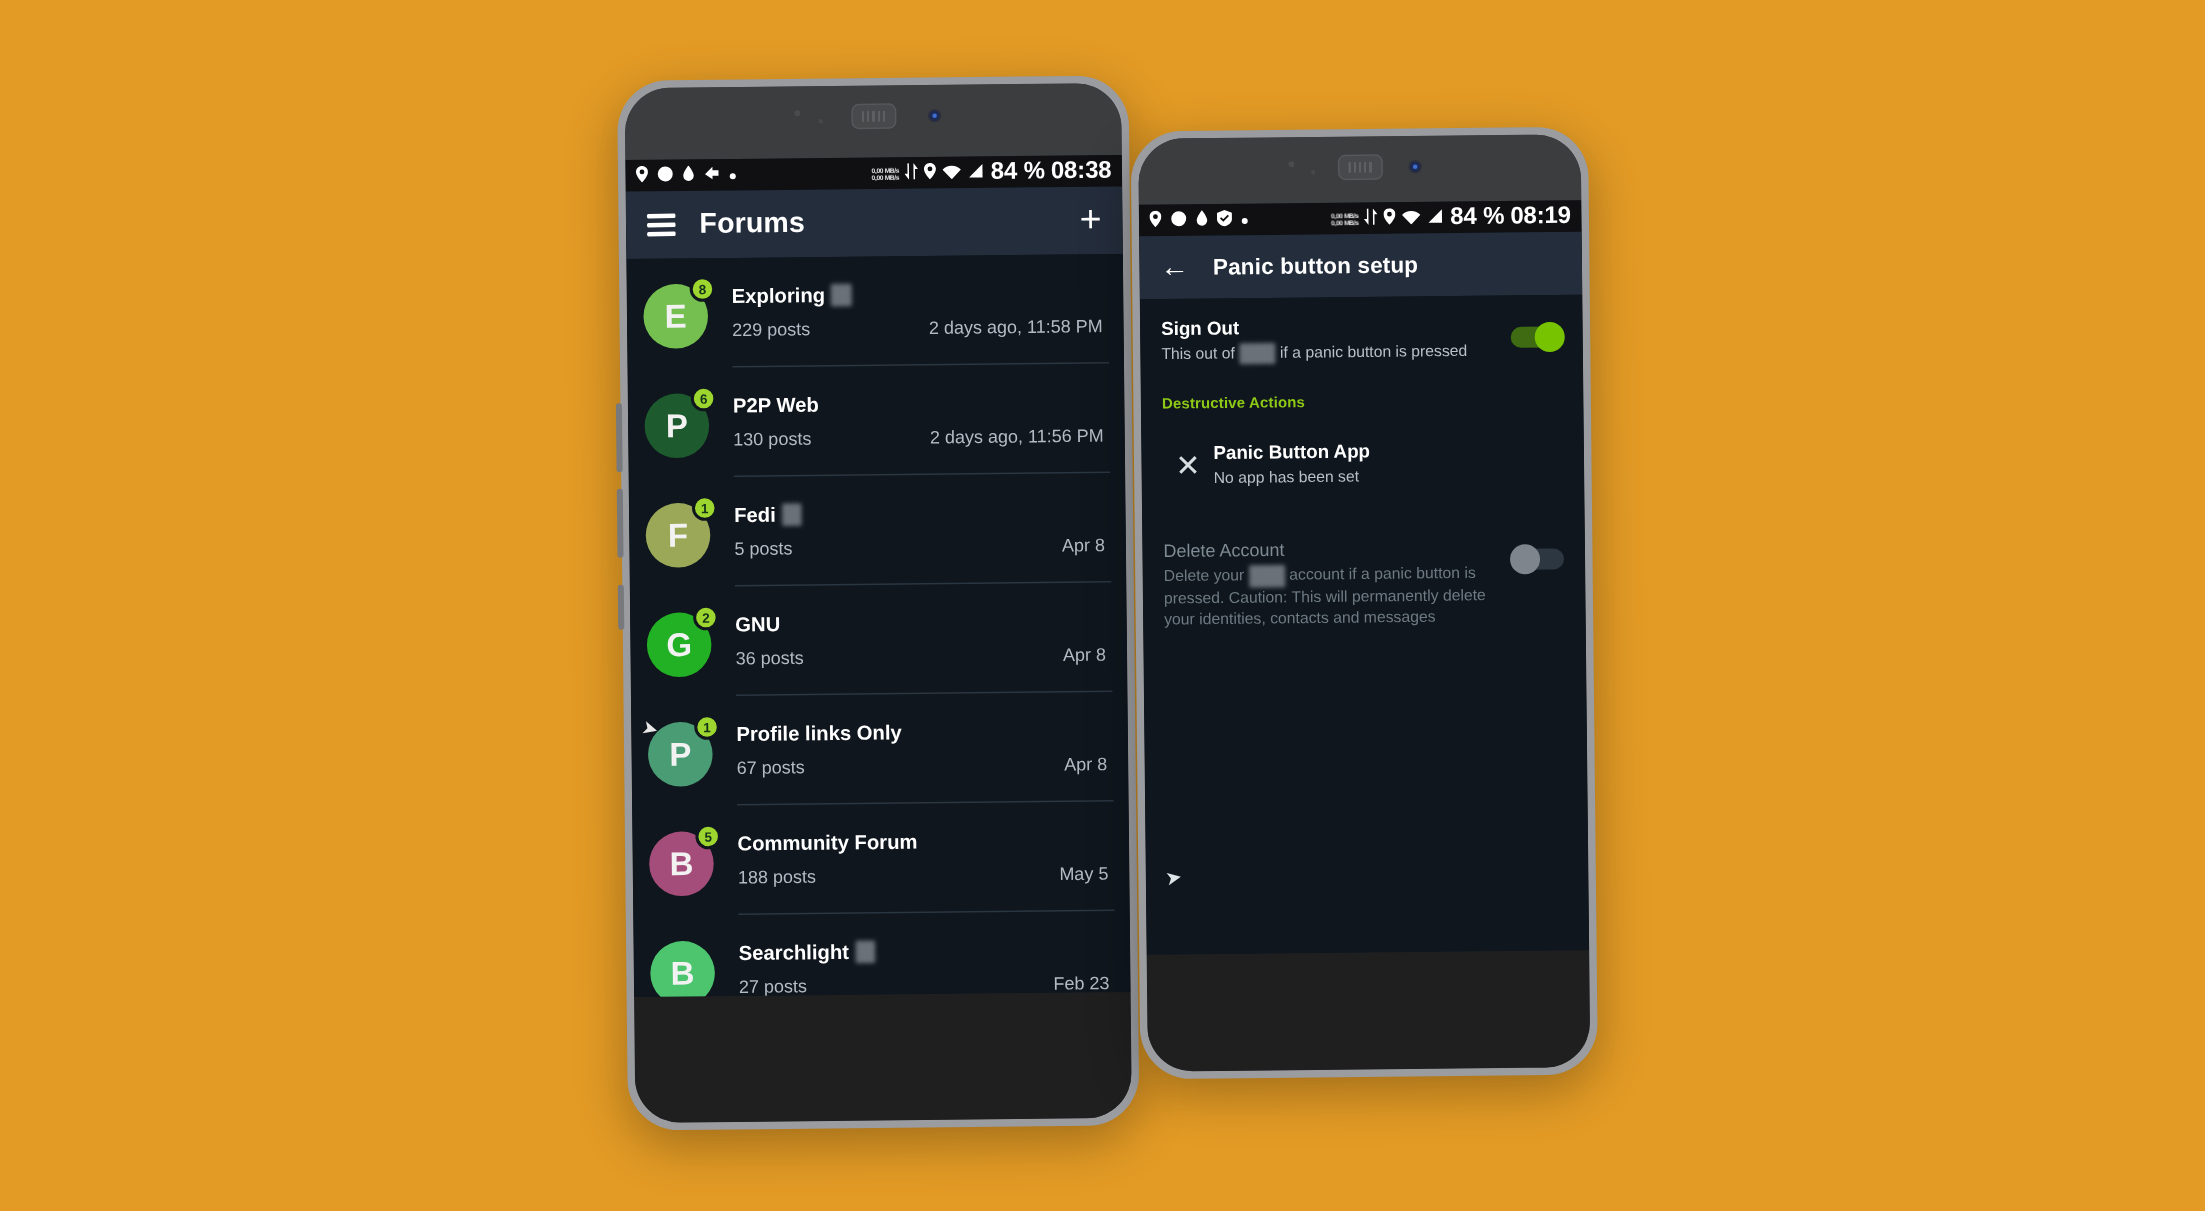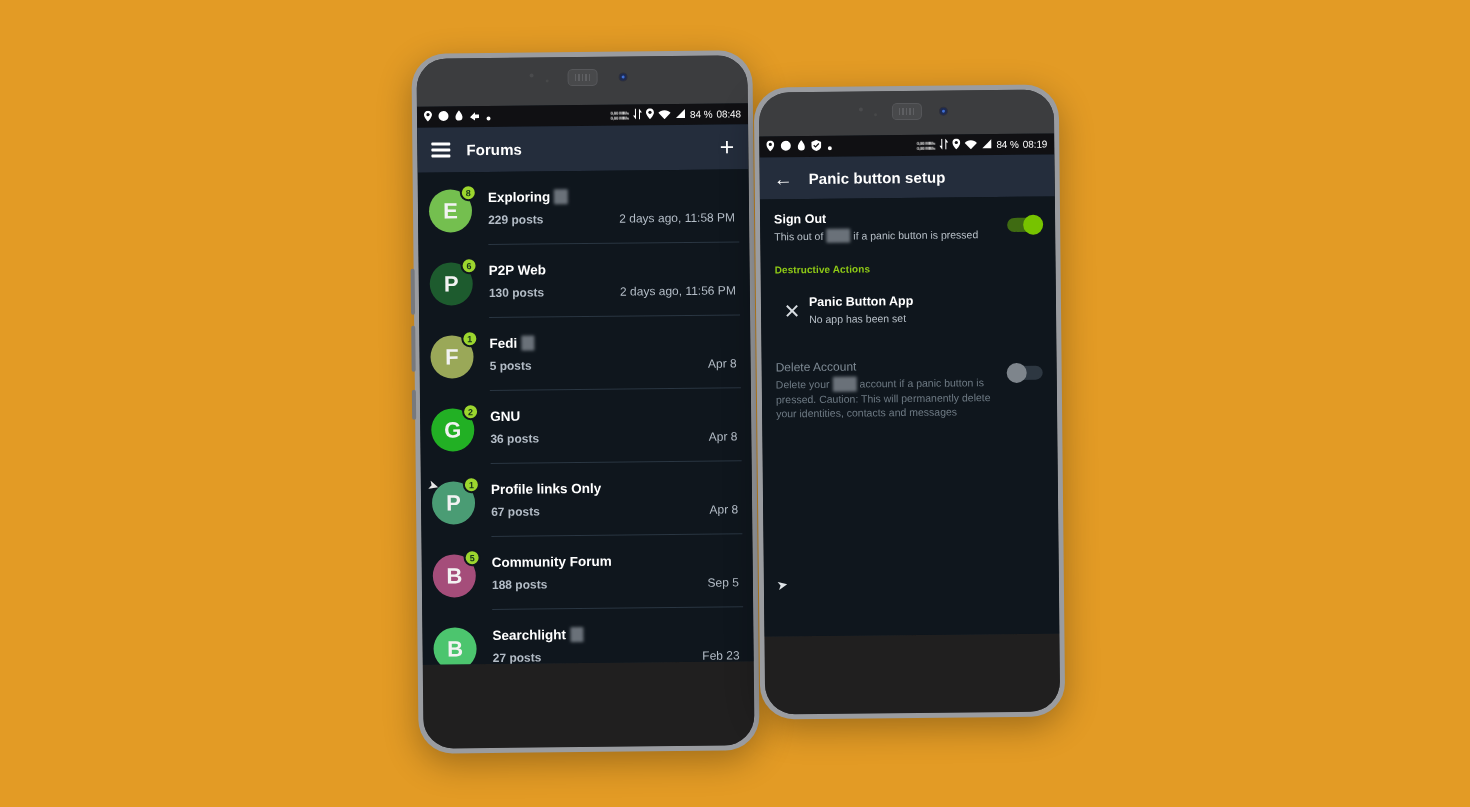--- a/index.html
+++ b/index.html
@@ -84,32 +84,32 @@
   }
   .sb-left { display: flex; align-items: center; gap: 6px; }
   .sb-spacer { flex: 1 1 auto; }
   .sb-right { display: flex; align-items: center; gap: 4px; }
   .sb-icon { display: inline-block; }
   .netspeed {
     font-size: 4.4px; line-height: 5px; font-weight: bold;
     letter-spacing: -0.2px; text-align: right; opacity: .92;
     filter: blur(.25px);
   }
-  .sb-text { font-size: 10px; font-weight: normal; letter-spacing: -0.1px; }
+  .sb-text { font-size: 16px; font-weight: bold; letter-spacing: -0.1px; }
 
   
   .appbar {
     background: #242d3c;
     display: flex; align-items: center;
     padding: 0 14px;
     gap: 16px;
   }
   #phone-left .appbar { height: 45px; }
   #phone-right .appbar { height: 42px; }
-  .appbar-title { color: #fff; font-size: 15px; font-weight: bold; letter-spacing: .1px; }
+  .appbar-title { color: #fff; font-size: 19px; font-weight: bold; letter-spacing: .1px; }
   #phone-right .appbar-title { font-size: 15px; }
   .hamburger { width: 19px; display: flex; flex-direction: column; gap: 3.5px; cursor: pointer; }
   .hamburger i { display: block; height: 2.5px; background: #fff; border-radius: 1px; }
   .plus { margin-left: auto; color: #fff; font-size: 25px; line-height: 1; font-weight: 300; cursor: pointer; }
   .backarrow { color: #fff; font-size: 19px; line-height: 1; cursor: pointer; }
 
   
   .list { background: #0f161d; }
   .row { display: flex; align-items: center; padding: 0 10px 0 11px; height: 73px; position: relative; cursor: pointer; }
   .avatar-wrap { position: relative; width: 47px; height: 47px; flex: 0 0 auto; }
@@ -124,21 +124,21 @@
     min-width: 17px; height: 17px; padding: 0 3px;
     border-radius: 9px;
     background: #9cd62e; color: #15341a;
     font-size: 9px; font-weight: bold;
     display: flex; align-items: center; justify-content: center;
     border: 2px solid #0f161d;
   }
   .row-body { flex: 1 1 auto; margin-left: 12px; padding-right: 4px; position: relative; height: 100%; display: flex; flex-direction: column; justify-content: center; }
   .row-title { color: #ffffff; font-size: 13.5px; font-weight: bold; margin-bottom: 8px; }
   .row-meta { display: flex; align-items: baseline; justify-content: space-between; }
-  .row-posts { color: #b3bcc6; font-size: 12px; font-weight: bold; }
+  .row-posts { color: #b3bcc6; font-size: 12px; }
   .row-date  { color: #b3bcc6; font-size: 12px; }
   .divider { position: absolute; left: 0; right: 0; bottom: 0; height: 1px; background: #2a3642; }
 
   
   .settings { background: #0f161d; height: 100%; }
   .set-row { display: flex; align-items: flex-start; padding: 13px 14px 14px 14px; cursor: pointer; }
   .set-text { flex: 1 1 auto; padding-right: 12px; }
   .set-title { color: #ffffff; font-size: 12.5px; font-weight: bold; margin-bottom: 3px; }
   .set-sub { color: #b8c0c8; font-size: 10.5px; line-height: 1.35; }
   .set-title.dim { color: #7e8a94; font-weight: normal; font-size: 12px; }
@@ -228,21 +228,21 @@
             <svg width="13" height="11" viewBox="0 0 13 11">
                 <path d="M6.5 2C4 2 1.9 3 0.4 4.6L6.5 11 L12.6 4.6C11.1 3 9 2 6.5 2z" fill="#fff"></path>
               </svg>
           </span>
           <span class="sb-icon">
             <svg width="11" height="11" viewBox="0 0 11 11">
                 <path d="M10 1 L10 10 L1 10 Z" fill="#fff"></path>
               </svg>
           </span>
           <span class="sb-text">84 %</span>
-          <span class="sb-text">08:48</span>
+          <span class="sb-text">08:38</span>
         </div>
       </div>
 
       <div class="appbar">
         <span class="hamburger">
             <i></i>
             <i></i>
             <i></i>
           </span>
         <span class="appbar-title">Forums</span>
@@ -322,21 +322,21 @@
           </div>
           <div class="row">
             <div class="avatar-wrap">
               <div class="avatar" style="background: rgb(165, 77, 122);">B</div>
               <div class="badge">5</div>
             </div>
             <div class="row-body">
               <div class="row-title"><span>Community Forum</span></div>
               <div class="row-meta">
                 <span class="row-posts">188 posts</span>
-                <span class="row-date">Sep 5</span>
+                <span class="row-date">May 5</span>
               </div>
               <div class="divider"></div>
             </div>
           </div>
           <div class="row">
             <div class="avatar-wrap">
               <div class="avatar" style="background: rgb(76, 197, 110);">B</div>
             </div>
             <div class="row-body">
               <div class="row-title"><span>Searchlight</span><span class="redact" style="margin-left: 4px;">&nbsp;&nbsp;&nbsp;</span></div>

